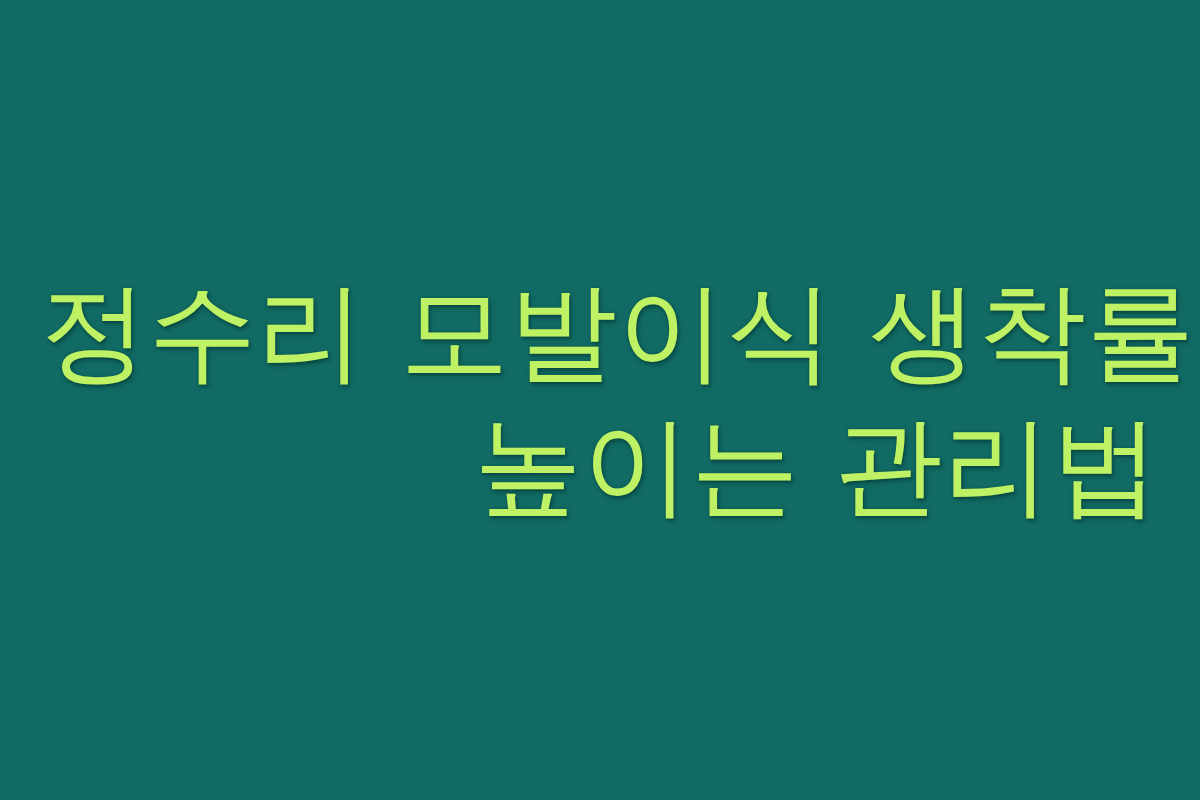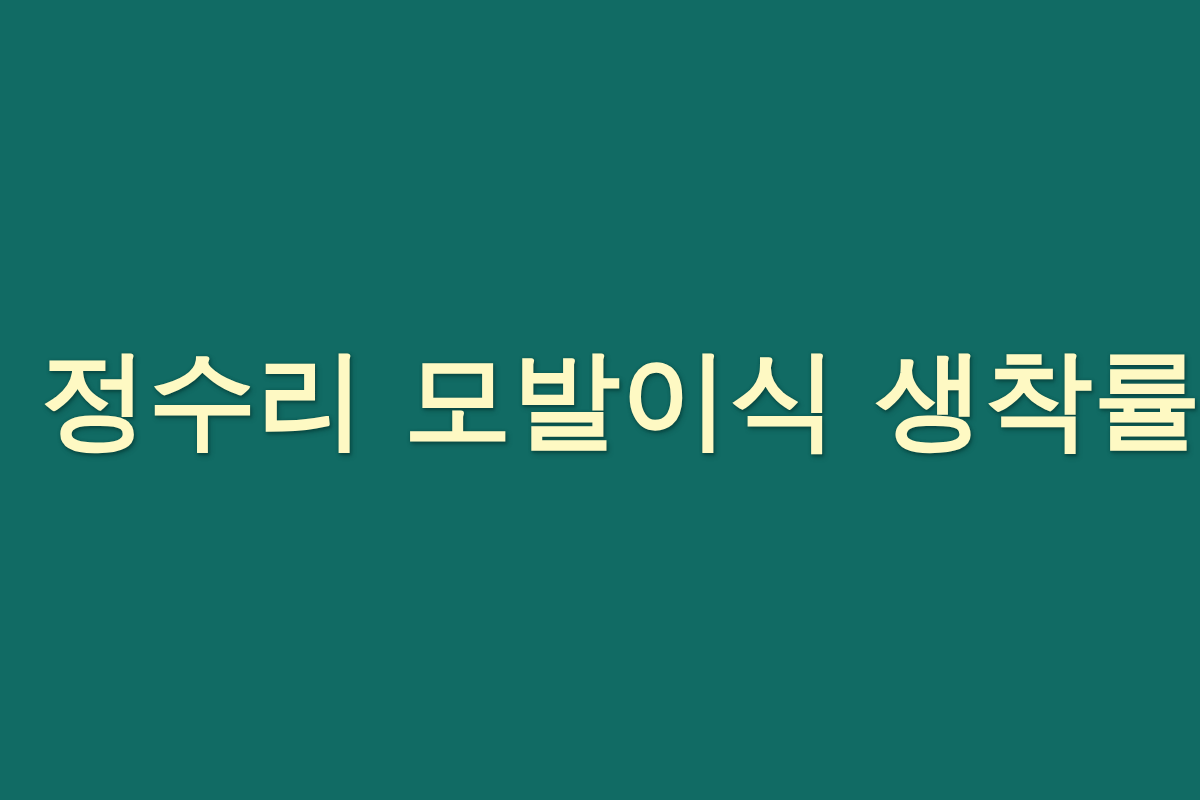--- a/index.html
+++ b/index.html
@@ -36,25 +36,25 @@
     padding: 0 40px;
     box-sizing: border-box;
     
     transform: translateY(-1px);
   }
 
   .title-line {
     display: block;
     width: 100%;
     text-align: right;
-    color: #fef9c3;
+    color: #bef264;
     font-family: "DejaVu Sans", "Liberation Sans", sans-serif;
     font-size: 108px;
     line-height: 1.24;
-    font-weight: 700;
+    font-weight: 400;
     letter-spacing: 0.005em;
     white-space: nowrap;
     
     text-shadow:
       0 0 3px rgba(9, 70, 64, 0.55),
       2px 3px 5px rgba(7, 58, 53, 0.45),
       1px 2px 2px rgba(7, 58, 53, 0.35);
     -webkit-font-smoothing: antialiased;
   }
 
@@ -64,16 +64,17 @@
 </style>
 </head>
 <body>
 
 <div class="banner">
 
   <div class="title-block">
 
     <span class="title-line line-1">정수리 모발이식 생착률</span>
 
+    <span class="title-line line-2">높이는 관리법</span>
 
   </div>
 
 </div>
 
 </body></html>

